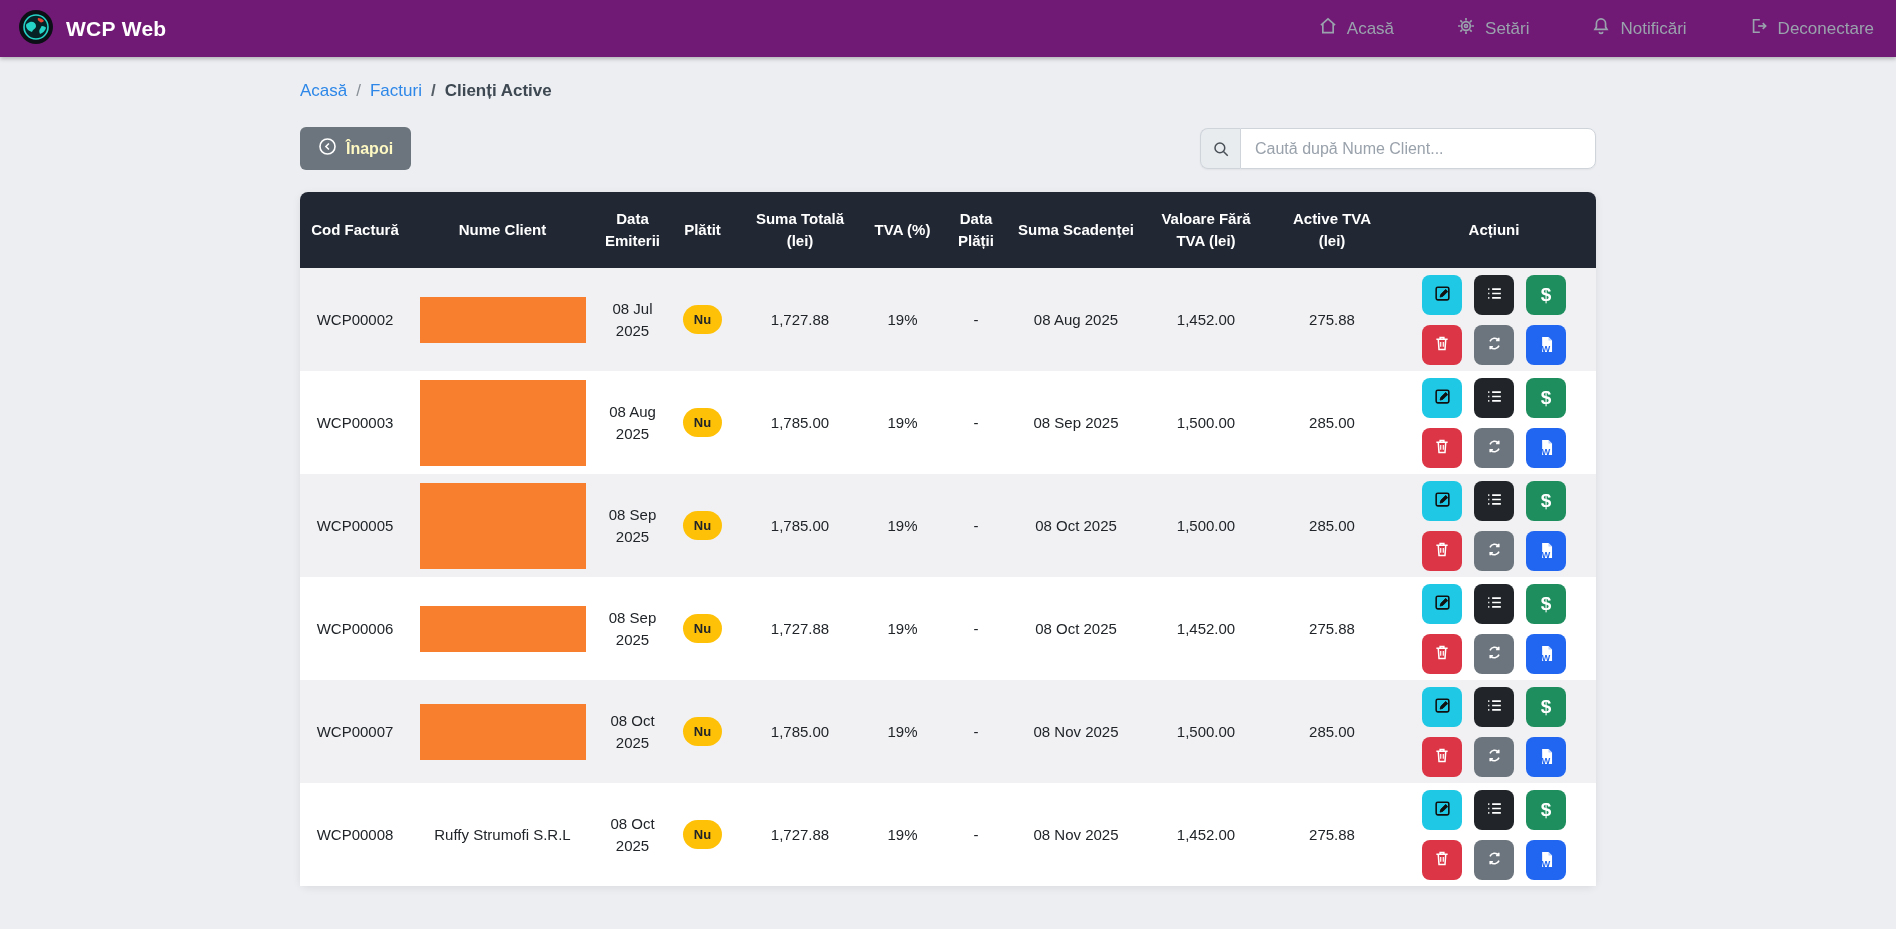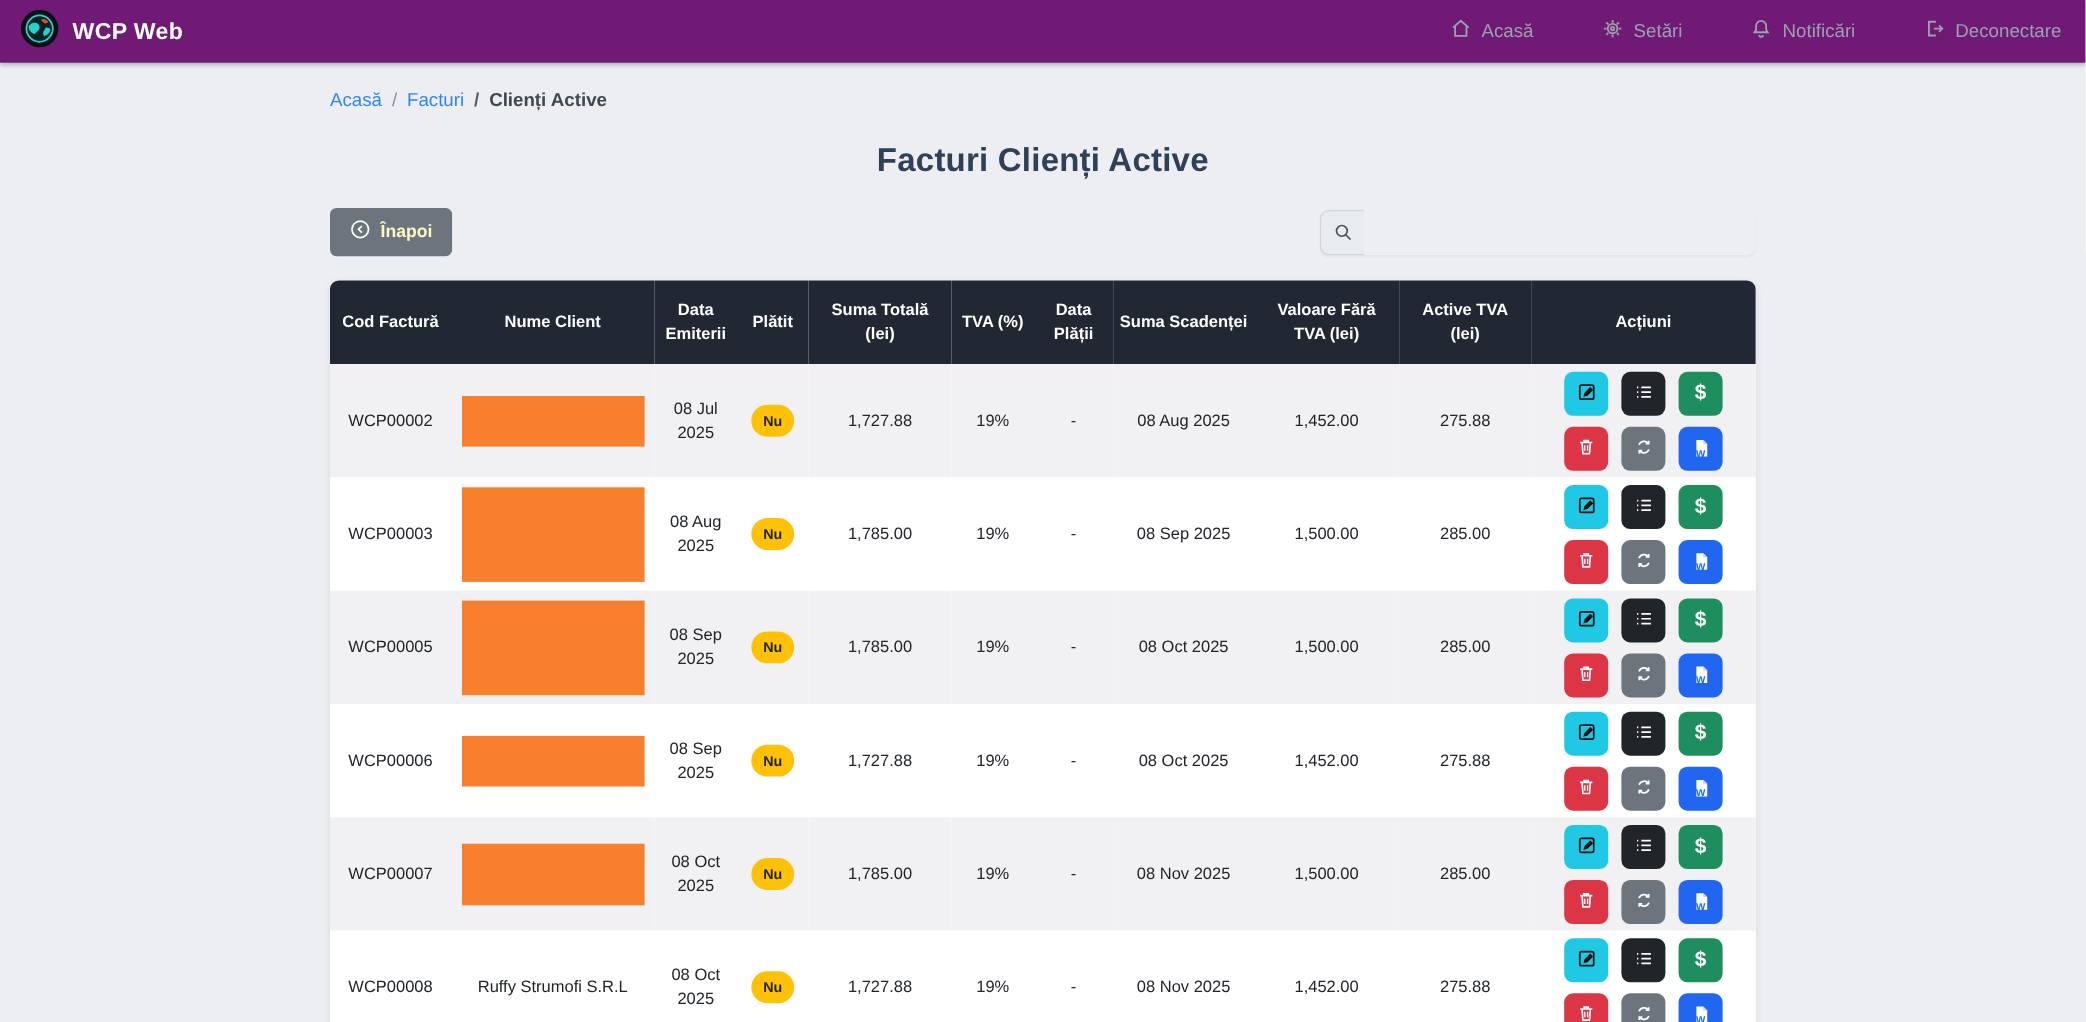--- a/index.html
+++ b/index.html
@@ -158,40 +158,40 @@
 <main class="container">
 
   <div class="breadcrumb">
     <a>Acasă</a>
     <span class="bc-sep">/</span>
     <a>Facturi</a>
     <span class="bc-sep last">/</span>
     <span class="bc-current">Clienți Active</span>
   </div>
 
-  <h1 class="page-title">Facturi Clienți Active</h1>
 
   <div class="toolbar">
     <button class="btn-back">
       <span>
         <svg width="19" height="19" viewBox="0 0 24 24" fill="none" stroke="#fff" stroke-width="2">
           <circle cx="12" cy="12" r="9.5"></circle>
             <path d="M13.8 8.2 10 12l3.8 3.8"></path>
         </svg>
       </span>
       <span>Înapoi</span>
     </button>
 
     <div class="search-group">
       <div class="search-icon-box">
         <svg width="18" height="18" viewBox="0 0 24 24" fill="none" stroke="#495057" stroke-width="2">
           <circle cx="10.5" cy="10.5" r="6.5"></circle>
             <path d="M15.3 15.3 21 21"></path>
         </svg>
       </div>
+      <input class="search-input" type="text" placeholder="Caută după Nume Client..." style="">
     </div>
 
   </div>
 
   <div class="table-card">
     <table class="invoices">
       <colgroup>
         <col class="c1">
           <col class="c2">
           <col class="c3">

